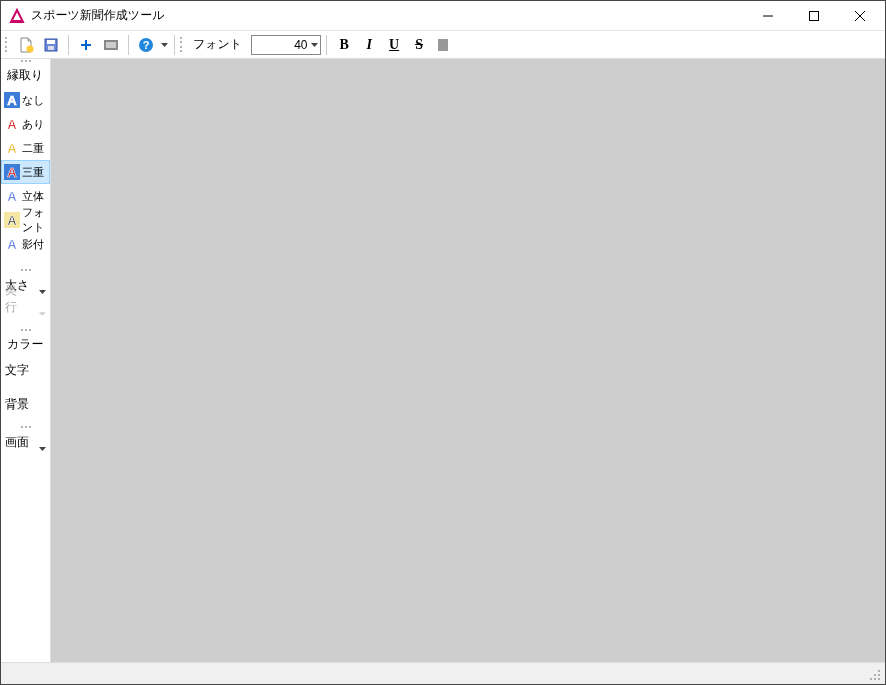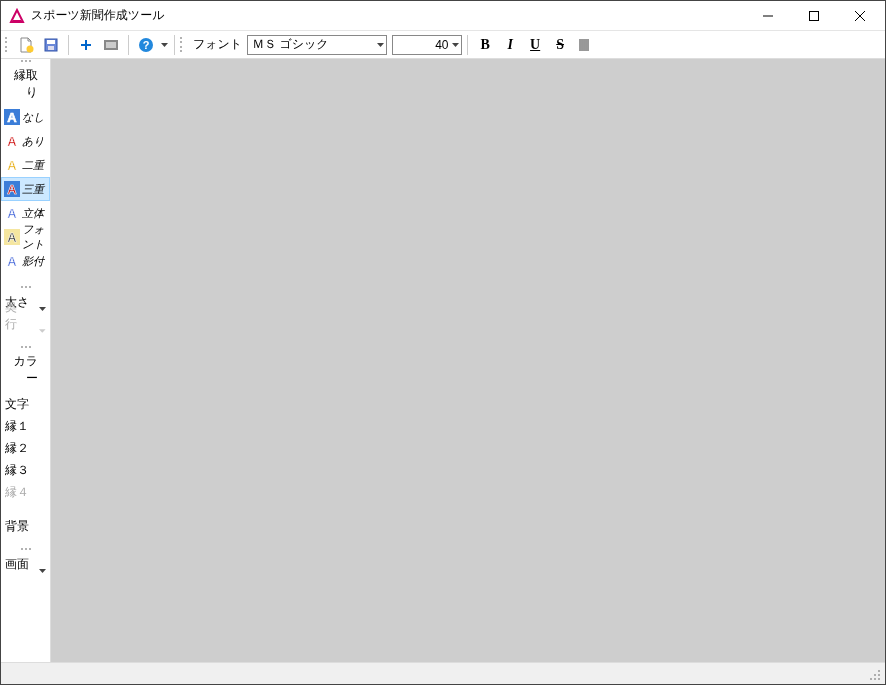--- a/index.html
+++ b/index.html
@@ -18,27 +18,27 @@
 .sep { width: 1px; height: 20px; background: #ccc; margin: 0 4px; }
 .label { padding: 0 4px; font-size: 12px; }
 .combo { height: 20px; border: 1px solid #888; background: #fff; display: flex; align-items: center; padding: 0 2px 0 4px; font-size: 12px; cursor: pointer; }
 .combo .arrow { margin-left: auto; }
 .combo.font { width: 140px; }
 .combo.size { width: 70px; margin-left: 4px; padding-left: 42px; }
 .drop-arrow { width: 10px; display: flex; align-items: center; justify-content: center; cursor: pointer; }
 
 .body-area { flex: 1; display: flex; }
 .sidebar { width: 50px; display: flex; flex-direction: column; border-right: 1px solid #ddd; background: #fff; }
-.sb-header { font-size: 12px; padding: 4px 12px; text-align: right; }
+.sb-header { font-size: 12px; padding: 4px 6px; text-align: left; }
 .sb-dots { height: 4px; display: flex; justify-content: center; gap: 2px; padding-top: 1px; }
 .sb-dots span { width: 2px; height: 2px; background: #999; border-radius: 50%; }
 .sb-item { height: 24px; display: flex; align-items: center; padding: 0 2px; cursor: pointer; gap: 2px; border: 1px solid transparent; }
 .sb-item.selected { background: #cce8ff; border: 1px solid #99d1ff; }
 .sb-item .ico { width: 16px; height: 16px; flex-shrink: 0; }
-.sb-item .txt { font-size: 11px; font-style: italic; }
+.sb-item .txt { font-size: 11px; }
 .sb-opt { height: 22px; display: flex; align-items: flex-end; padding: 0 4px; cursor: pointer; font-size: 12px; }
 .sb-opt.disabled { color: #aaa; cursor: default; gap: 12px; }
 .sb-opt .arrow { margin-left: auto; }
 .spacer { height: 12px; }
 
 .canvas { flex: 1; background: #cecece; }
 .statusbar { height: 22px; border-top: 1px solid #ddd; background: #f0f0f0; display: flex; align-items: center; justify-content: flex-end; padding-right: 4px; }
 .resize-grip { width: 14px; height: 14px; }
 </style>
 </head>
@@ -124,26 +124,20 @@
 
     <div class="sep"></div>
     <div class="grip">
         <span></span>
         <span></span>
         <span></span>
         <span></span>
       </div>
 
     <span class="label">フォント</span>
-    <div class="combo font">
-      <span>ＭＳ ゴシック</span>
-      <svg class="arrow" width="7" height="4" viewBox="0 0 7 4">
-          <path d="M0 0 L3.5 4 L7 0 Z" fill="#444"></path>
-        </svg>
-    </div>
     <div class="combo size">
       <span>40</span>
       <svg class="arrow" width="7" height="4" viewBox="0 0 7 4">
           <path d="M0 0 L3.5 4 L7 0 Z" fill="#444"></path>
         </svg>
     </div>
 
     <div class="sep"></div>
 
     <div class="tbtn" style="font-weight:bold;font-family:serif;font-size:14px">
@@ -250,34 +244,20 @@
       <div class="spacer"></div>
       <div class="sb-dots">
           <span></span>
           <span></span>
           <span></span>
         </div>
 
       <div class="sb-header">カラー</div>
       <div class="sb-opt">
           <span>文字</span>
-        </div>
-      <div id="edge-list">
-          <div class="sb-opt">
-            <span>縁１</span>
-          </div>
-          <div class="sb-opt">
-            <span>縁２</span>
-          </div>
-          <div class="sb-opt">
-            <span>縁３</span>
-          </div>
-          <div class="sb-opt disabled">
-            <span>縁４</span>
-          </div>
         </div>
 
       <div class="spacer"></div>
 
       <div class="sb-opt">
           <span>背景</span>
         </div>
 
       <div class="spacer"></div>
       <div class="sb-dots">

